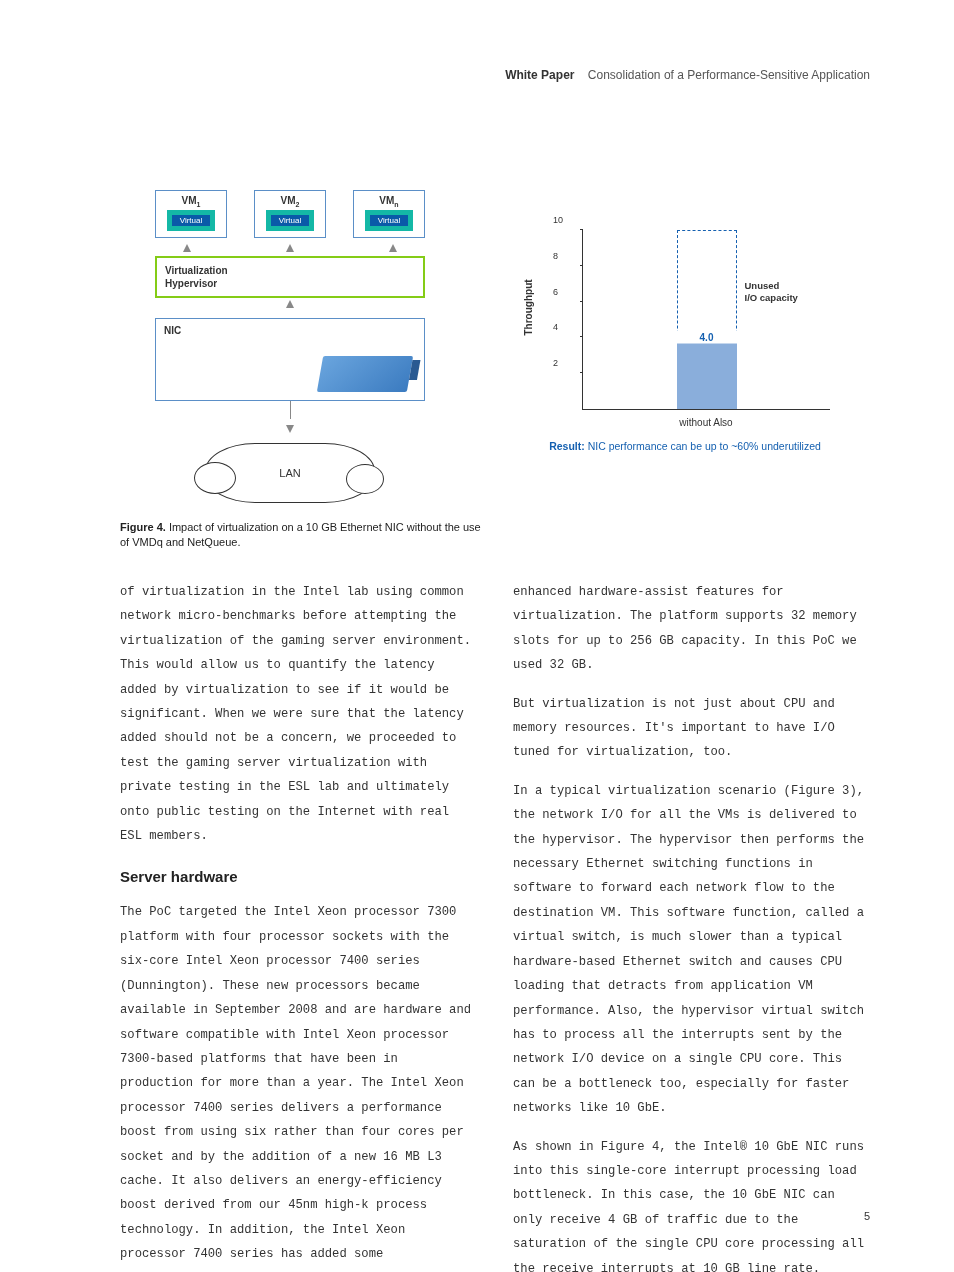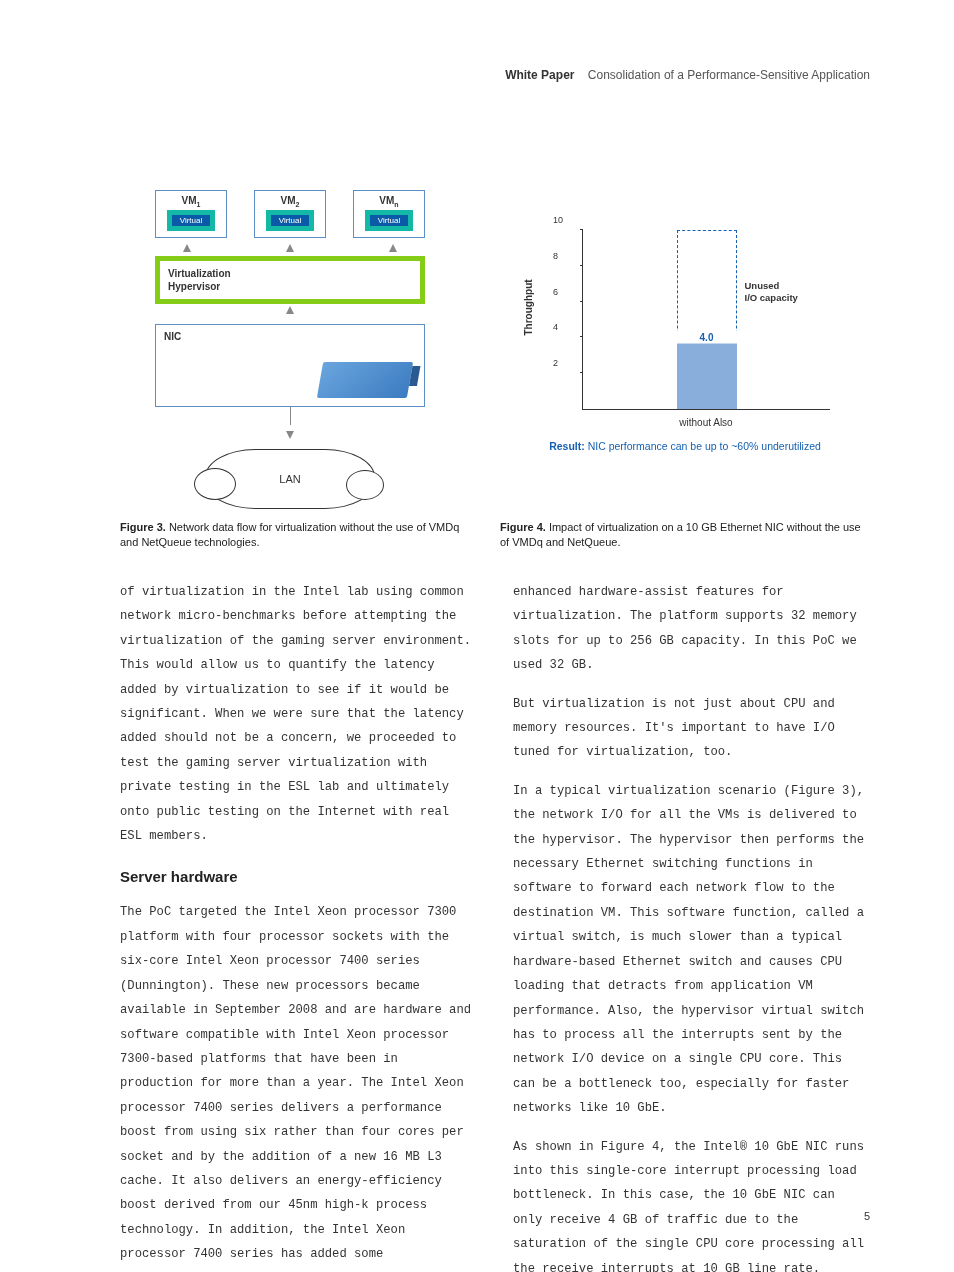--- a/index.html
+++ b/index.html
@@ -59,21 +59,21 @@
     border: 5px solid #14b8a6;
   }
   .arrow-up-row { display: flex; justify-content: space-between; padding: 0 28px; }
   .arrow-up {
     width: 0; height: 0;
     border-left: 4px solid transparent;
     border-right: 4px solid transparent;
     border-bottom: 8px solid #888;
   }
   .hyp-box {
-    border: 5px solid #84cc16;
+    border: 2px solid #84cc16;
     background: #fff;
     padding: 6px 8px;
     font-size: 10px;
     font-weight: bold;
     line-height: 1.3;
     margin-top: 4px;
   }
   .nic-box {
     border: 1px solid #5b8fc7;
     background: #fff;
@@ -358,23 +358,20 @@
       </div>
       <div class="xlabel">without Also</div>
       <div class="result">
         <span class="bold">Result:</span><span> NIC performance can be up to ~60% underutilized</span>
       </div>
     </div>
   </div>
 </div>
 
 <div class="caption-row">
-  <div class="fig-caption fig3-cap">
-    <span class="bold">Figure 3.</span><span> Network data flow for virtualization without the use of VMDq and NetQueue technologies.</span>
-  </div>
   <div class="fig-caption fig4-cap">
     <span class="bold">Figure 4.</span><span> Impact of virtualization on a 10 GB Ethernet NIC without the use of VMDq and NetQueue.</span>
   </div>
 </div>
 
 <div class="body-cols">
   <div class="col">
     <p>of virtualization in the Intel lab using common network micro-benchmarks before attempting the virtualization of the gaming server environment. This would allow us to quantify the latency added by virtualization to see if it would be significant. When we were sure that the latency added should not be a concern, we proceeded to test the gaming server virtualization with private testing in the ESL lab and ultimately onto public testing on the Internet with real ESL members.</p>
     <h3>Server hardware</h3>
     <p>The PoC targeted the Intel Xeon processor 7300 platform with four processor sockets with the six-core Intel Xeon processor 7400 series (Dunnington). These new processors became available in September 2008 and are hardware and software compatible with Intel Xeon processor 7300-based platforms that have been in production for more than a year. The Intel Xeon processor 7400 series delivers a performance boost from using six rather than four cores per socket and by the addition of a new 16 MB L3 cache. It also delivers an energy-efficiency boost derived from our 45nm high-k process technology. In addition, the Intel Xeon processor 7400 series has added some</p>

